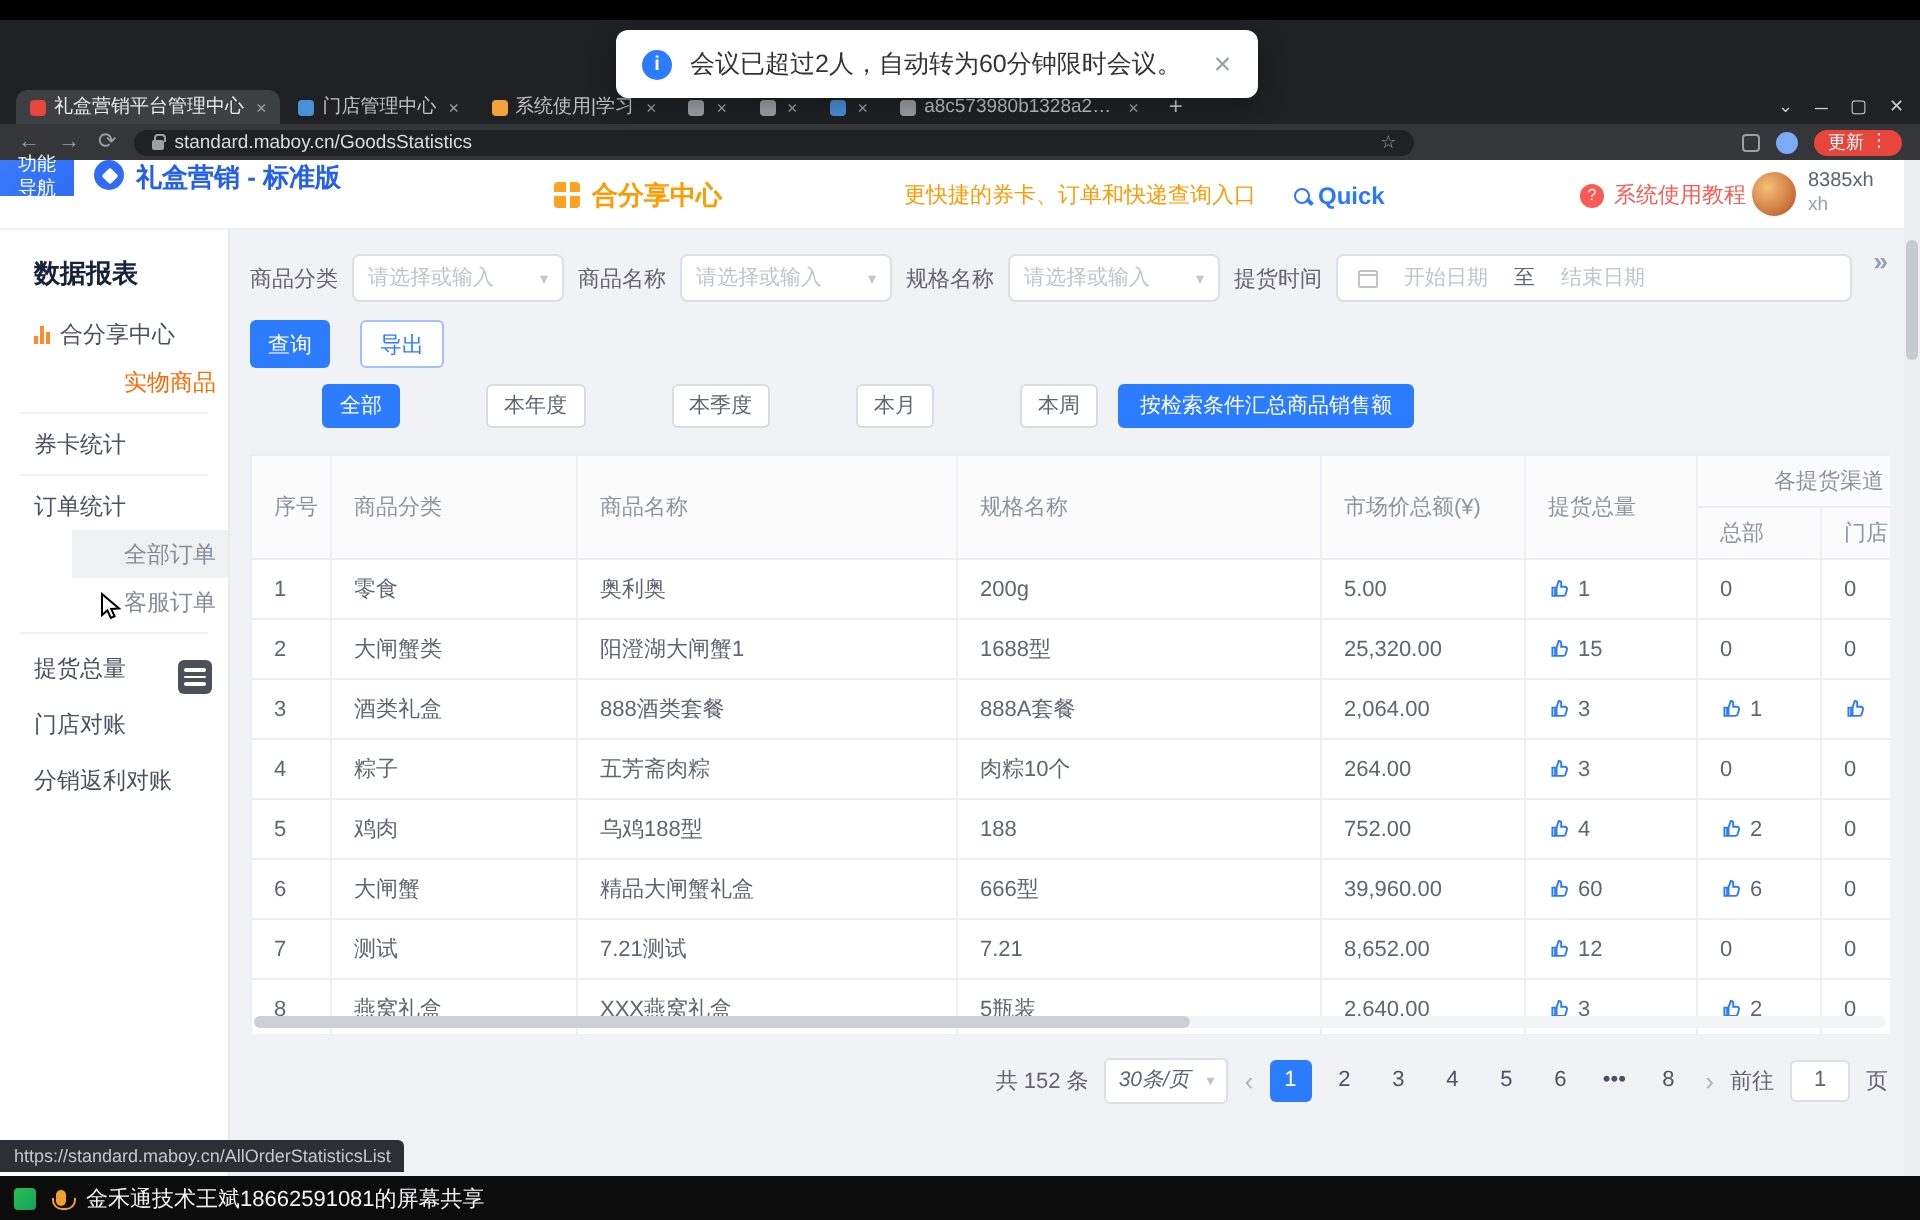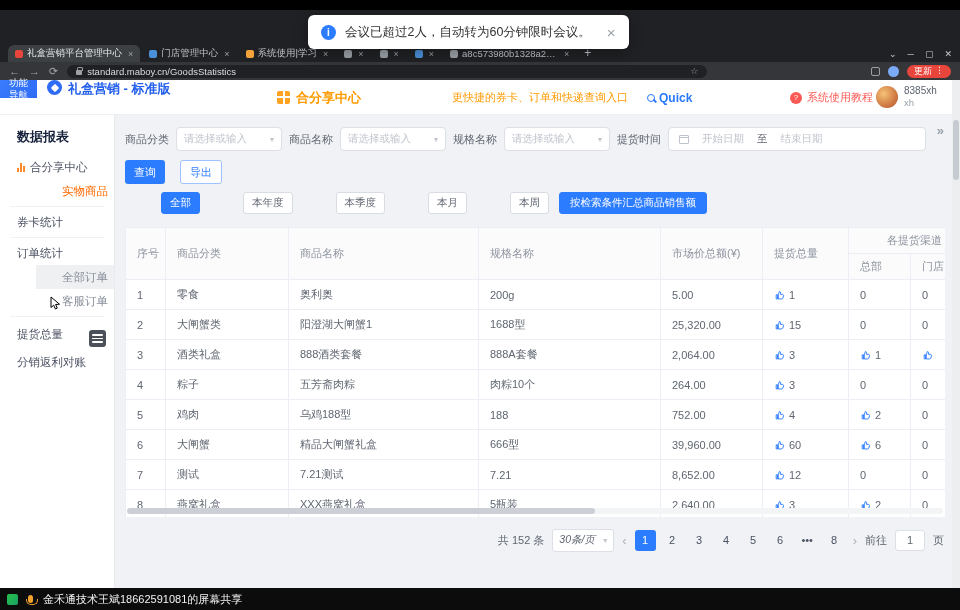--- a/index.html
+++ b/index.html
@@ -243,20 +243,23 @@
         </div>
         <div class="side-item child hover">
           <span>全部订单</span>
         </div>
         <div class="side-item child">
           <span>客服订单</span>
         </div>
         <div class="side-divider"></div>
         <div class="side-item lone">
           <span>提货总量</span>
+        </div>
+        <div class="side-item lone">
+          <span>门店对账</span>
         </div>
         <div class="side-item lone">
           <span>分销返利对账</span>
         </div>
       </nav>
   </aside>
   <div class="float-btn">
       <i></i>
       <i></i>
       <i></i>
@@ -469,20 +472,21 @@
       <span>前往</span>
       <input class="goto" value="1" style="">
       <span>页</span>
     </div>
   </div>
 
   <div class="v-scroll">
       <div class="v-thumb"></div>
     </div>
 
+  <div class="status-tip">https://standard.maboy.cn/AllOrderStatisticsList</div>
 
   <div class="share-bar">
     <span class="app-ic"></span>
     <span class="mic"></span>
     <span class="share-text">金禾通技术王斌18662591081的屏幕共享</span>
   </div>
 
   <div class="toast">
     <span class="toast-icon">i</span>
     <span class="toast-text">会议已超过2人，自动转为60分钟限时会议。</span>

